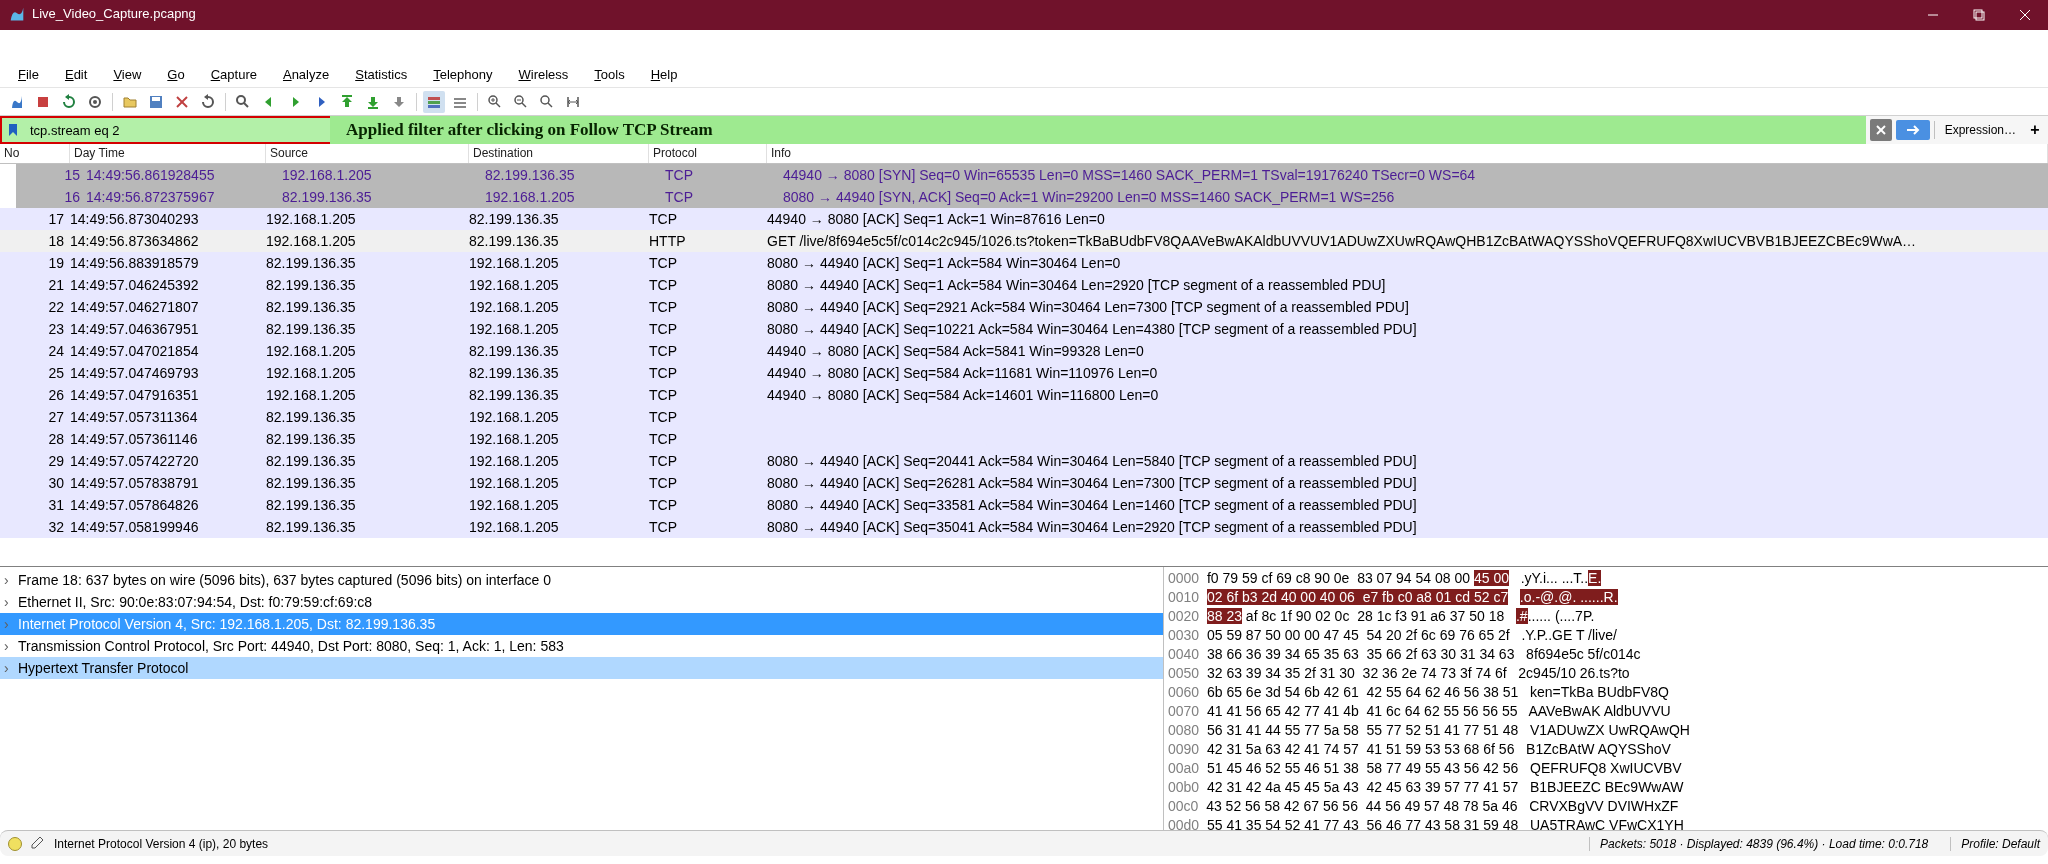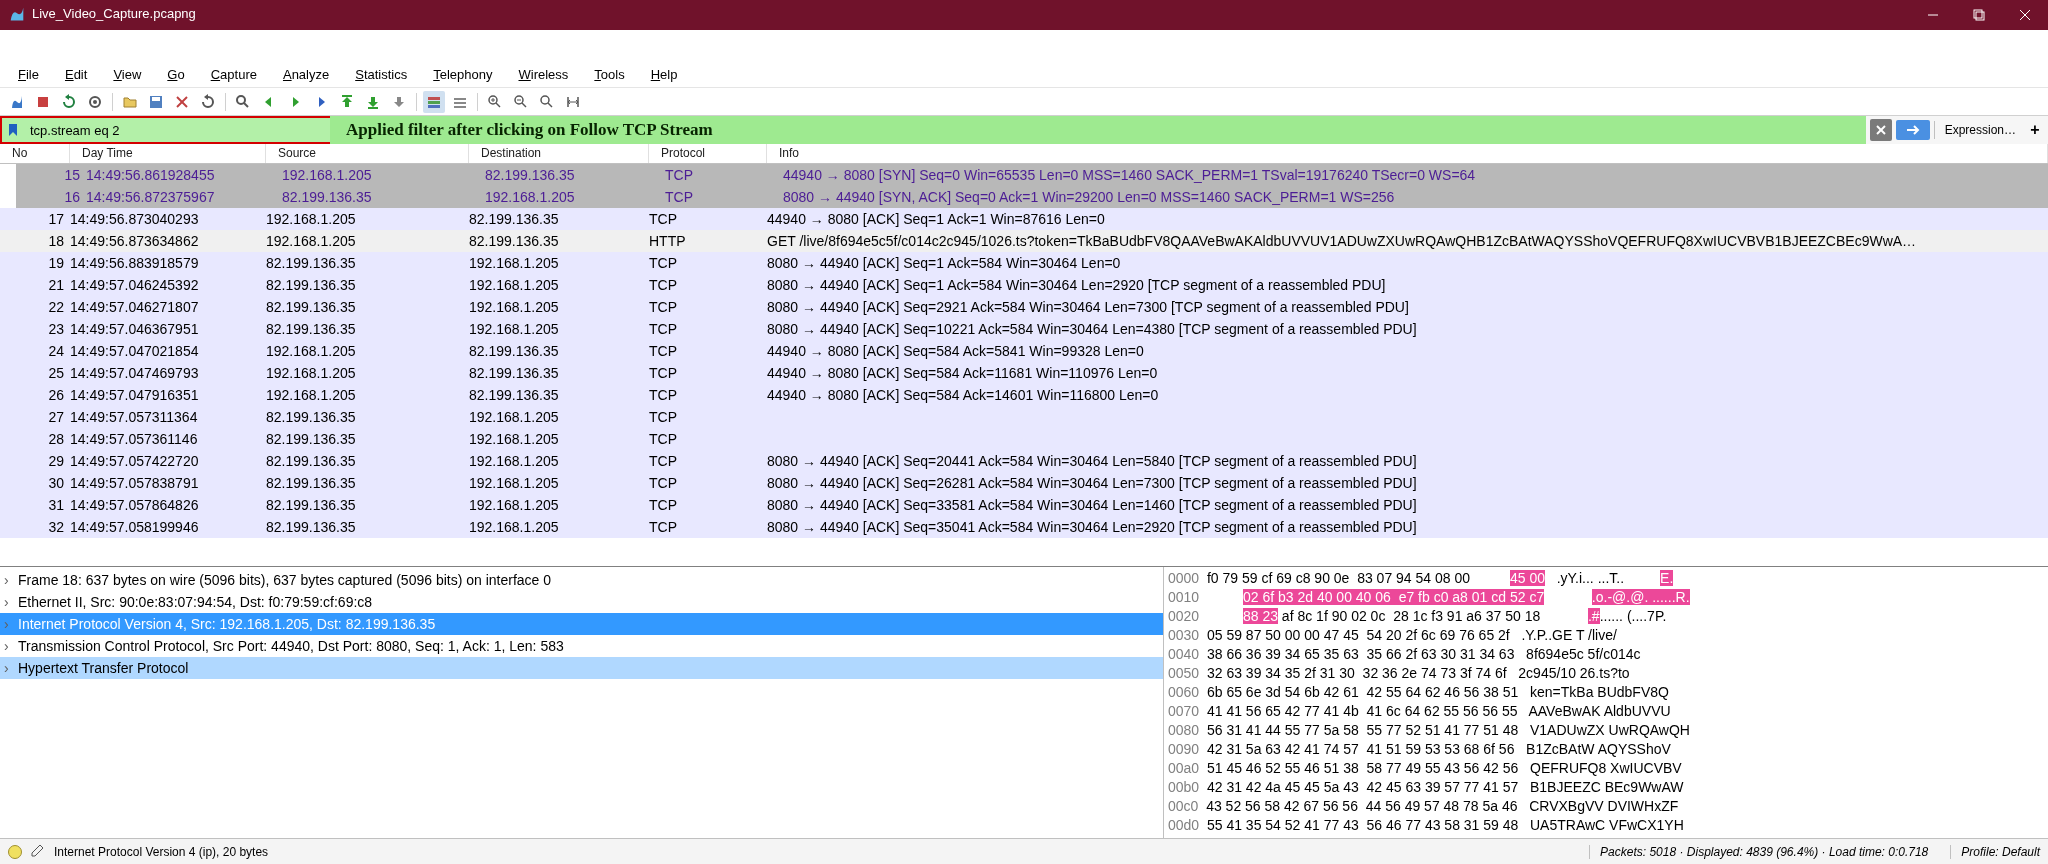--- a/index.html
+++ b/index.html
@@ -26,21 +26,21 @@
   .filter-icon { width: 22px; display: flex; align-items: center; justify-content: center; background: #b3f0a8; }
   .filter-input { flex: 1; border: none; background: #b3f0a8; padding: 9px 6px; font-size: 13px; outline: none; }
   .banner { flex: 1; background: #9eea90; display: flex; align-items: center; padding: 0 16px; font-weight: bold; font-size: 17px; font-family: Georgia, serif; color: #072400; }
   .fb-right { display: flex; align-items: center; gap: 4px; padding: 0 4px; background:#f6f6f6;}
   .fb-clear { width: 22px; height: 22px; background: #7a7a7a; display: flex; align-items: center; justify-content: center; color: #fff; cursor: pointer; border-radius:2px;}
   .fb-apply { width: 34px; height: 20px; background: #4a90e2; display: flex; align-items: center; justify-content: center; color: #fff; cursor: pointer; border-radius: 2px; }
   .fb-expr { padding: 0 6px; font-size: 12px; cursor: pointer; }
   .fb-plus { width: 18px; height: 22px; display: flex; align-items: center; justify-content: center; cursor: pointer; font-size:16px; font-weight:bold;}
 
   .columns { height: 20px; background: #fff; display: flex; border-bottom: 1px solid #c0c0c0; font-size: 12px; }
-  .columns .col { padding: 2px 0 2px 12px; border-right: 1px solid #e0e0e0; color: #202020; cursor: pointer; }
+  .columns .col { padding: 2px 0 2px 4px; border-right: 1px solid #e0e0e0; color: #202020; cursor: pointer; }
   .col-no { width: 70px; }
   .col-day { width: 196px; }
   .col-src { width: 203px; }
   .col-dst { width: 180px; }
   .col-proto { width: 118px; }
   .col-info { flex: 1; }
 
   .packetlist { height: 402px; overflow-y: scroll; background: #fff; font-family: "Consolas","Courier New",monospace; font-size: 14px; line-height: 22px; }
   .row { display: flex; height: 22px; cursor: pointer; white-space: pre; }
   .row .c-no { width: 70px; text-align: right; padding-right: 6px; }
@@ -55,24 +55,24 @@
   .row.trunc .c-info::after{content:"…";}
 
   .details-hex { display: flex; height: 284px; border-top: 1px solid #808080; }
   .details { flex: 0 0 1164px; overflow-y: auto; font-family: "Consolas","Courier New",monospace; font-size: 14px; line-height: 22px; padding: 2px 0; border-right:1px solid #c0c0c0;}
   .det-line { display: flex; align-items: center; padding-left: 4px; cursor: pointer; white-space: pre; }
   .det-line .caret { width: 14px; color: #606060; }
   .det-line.sel { background: #3399ff; color: #fff; }
   .det-line.hl { background: #b0d8ff; }
 
   .hex { flex: 1; overflow-y: auto; font-family: "Consolas","Courier New",monospace; font-size: 14px; line-height: 19px; padding: 2px 4px; white-space: pre; }
-  .hex .hl { background: #ec4899; color: #fff; margin-left: 36px; }
+  .hex .hl { background: #7f1d1d; color: #fff; }
   .hex .off { color: #808080; }
 
-  .statusbar { position:absolute; bottom:0; left:0; right:0; height: 26px; background: #f4f4f4; border-top: 1px solid #c0c0c0; display: flex; align-items: center; padding: 0 8px; font-size: 12px; gap: 10px; }
+  .statusbar { position:absolute; bottom:8px; left:0; right:0; height: 26px; background: #f4f4f4; border-top: 1px solid #c0c0c0; display: flex; align-items: center; padding: 0 8px; font-size: 12px; gap: 10px; border-radius: 8px; }
   .statusbar .sb-left { display:flex; align-items:center; gap:8px; flex:1;}
   .statusbar .led { width: 14px; height: 14px; border-radius: 50%; background: #f0e060; border: 1px solid #a09030; }
   .statusbar .sb-right { display:flex; gap:22px; }
   .statusbar .sb-item { border-left:1px solid #c0c0c0; padding-left:10px;font-style:italic;}
 </style>
 </head>
 <body>
 
 <div class="titlebar">
   <div class="left">

